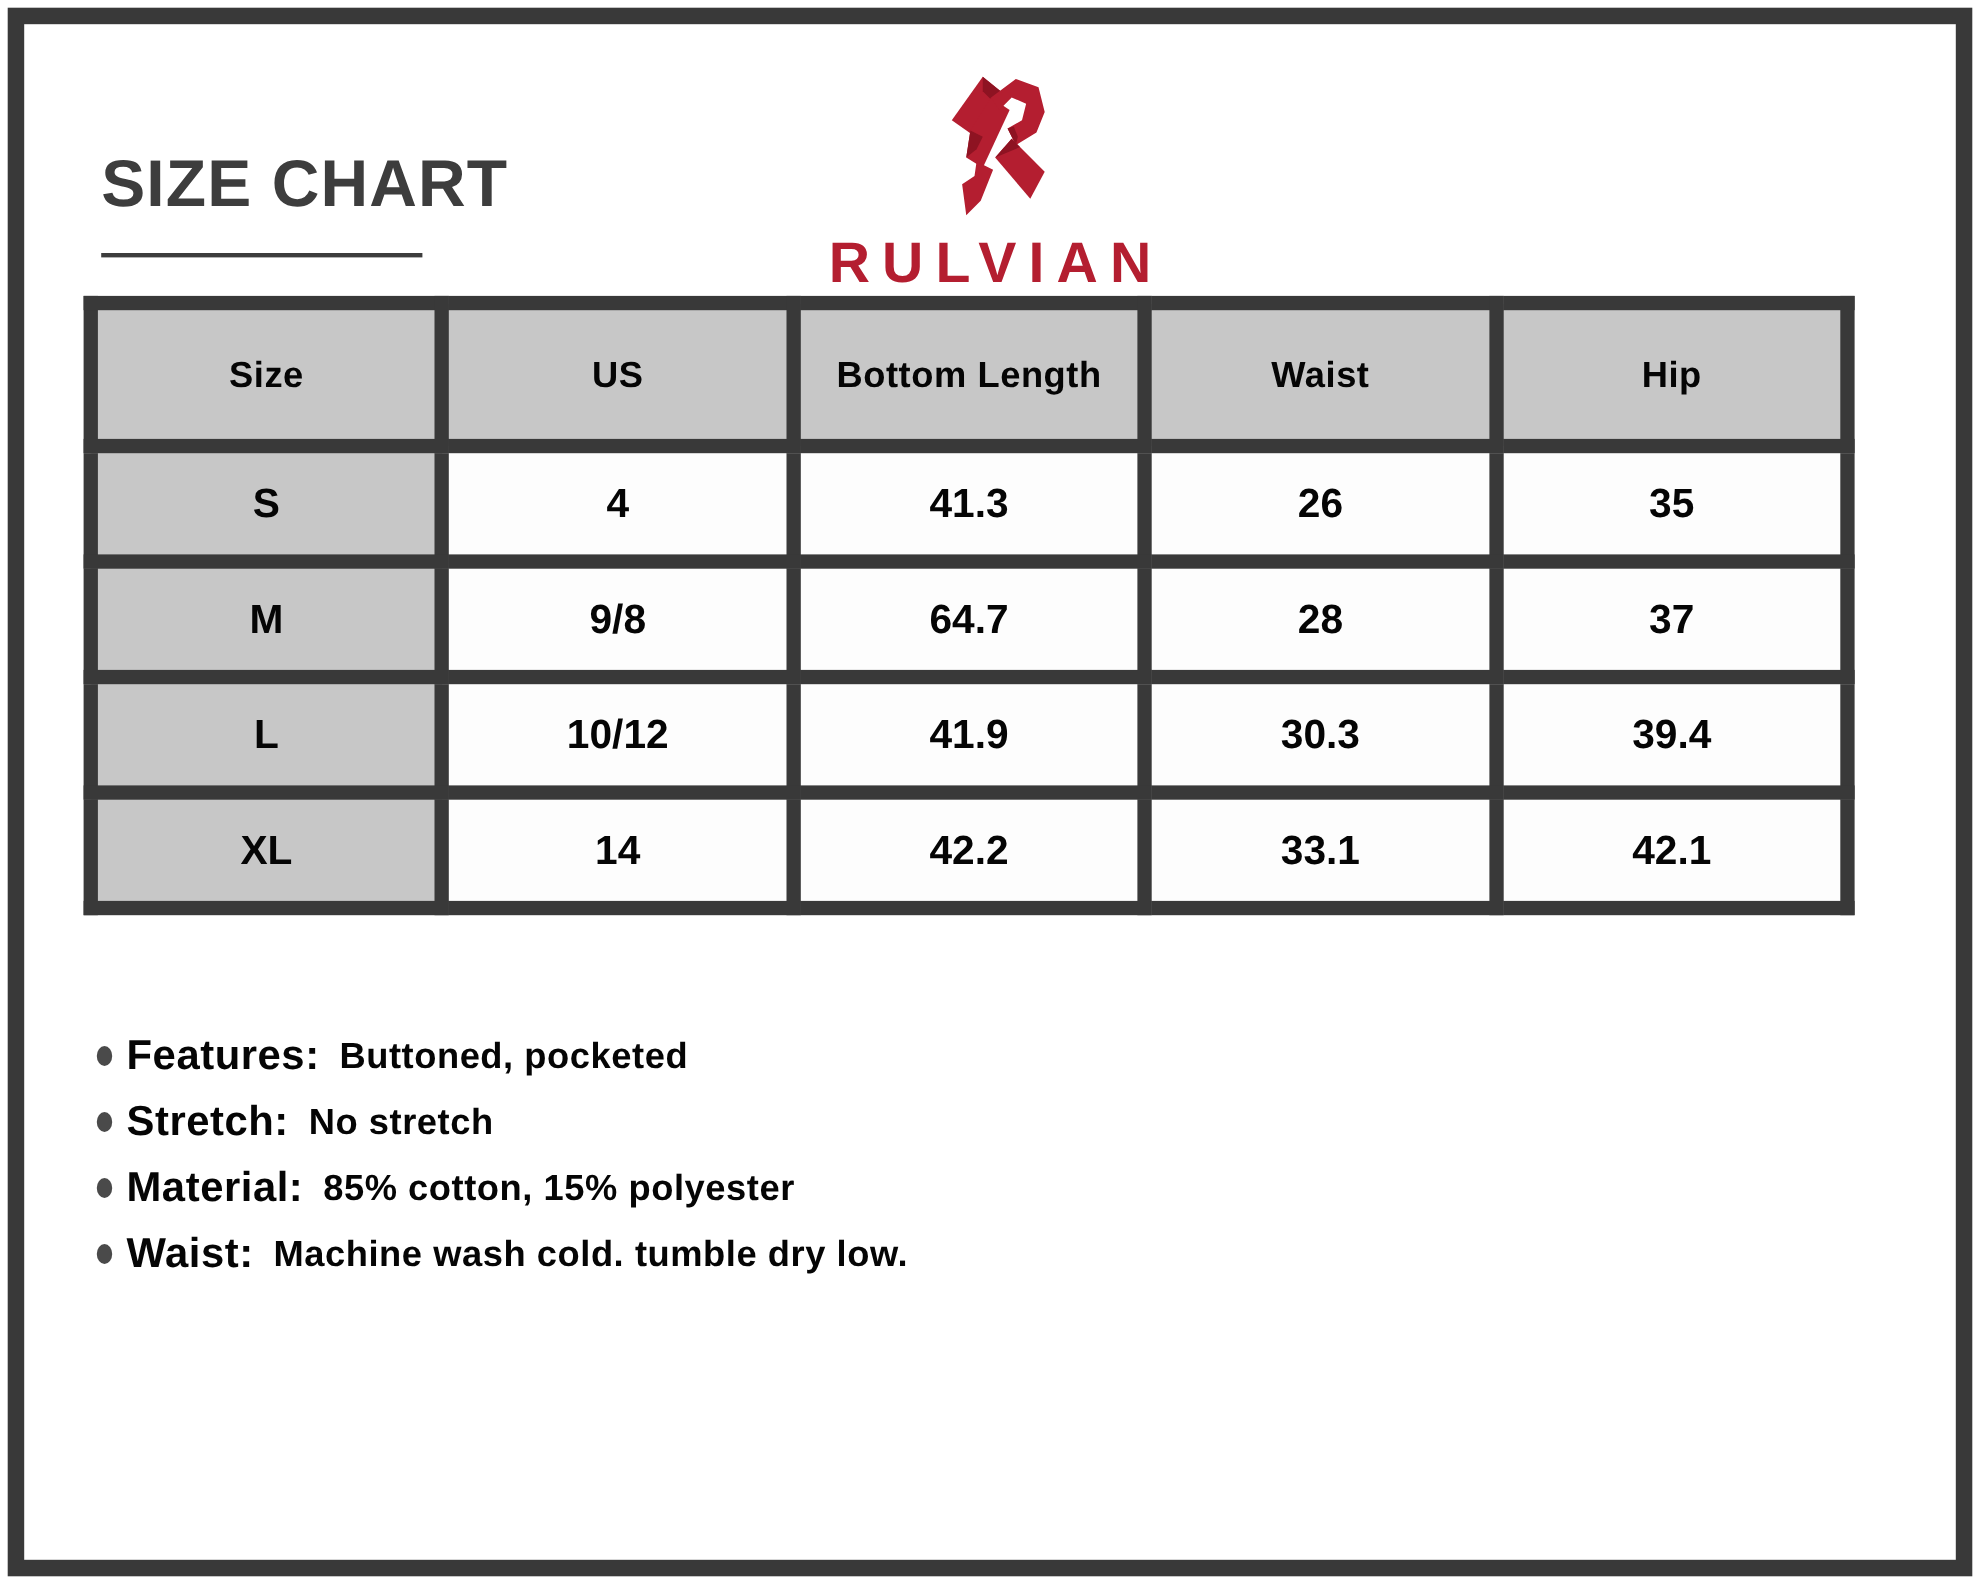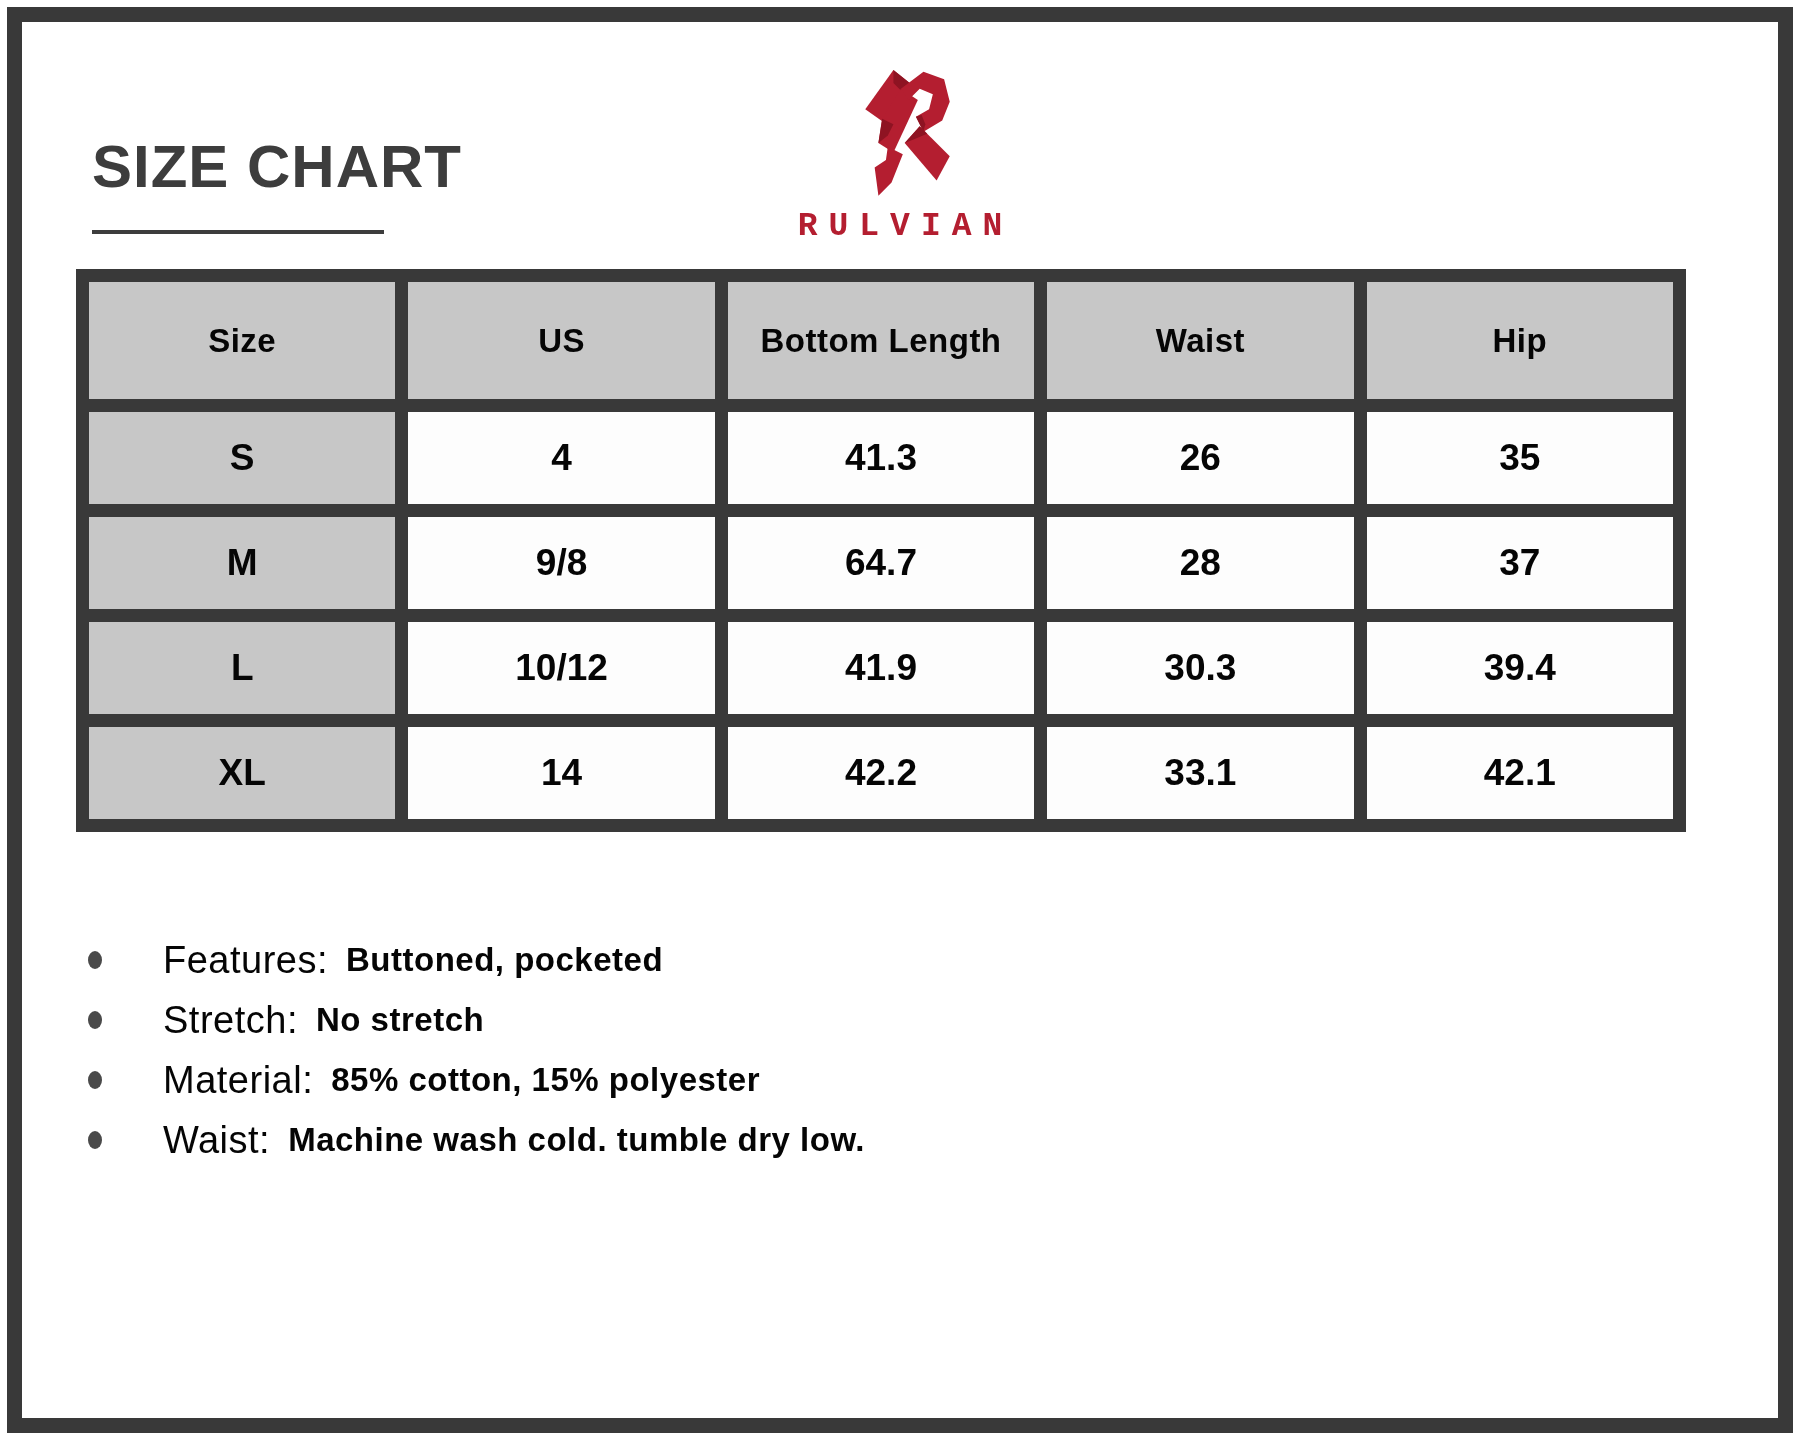--- a/index.html
+++ b/index.html
@@ -55,23 +55,23 @@
     position: absolute;
     left: 0; right: 0;
     top: 58px;
     text-align: center;
   }
   .logo-mark { display: inline-block; }
   .logo-mark .red { fill: var(--brand-red); }
   .logo-mark .dark { fill: var(--brand-red-dark); }
   .brand-wordmark {
     margin-top: 4px;
-    font-family: Liberation Mono, monospace;
-    font-weight: bold;
-    font-size: 33px;
+    font-family: Liberation Sans, sans-serif;
+    font-weight: bold;
+    font-size: 52px;
     letter-spacing: 11px;
     text-indent: 11px;
     color: var(--brand-red);
   }
 
   
   .table-wrap {
     position: absolute;
     left: 76px;
     top: 269px;
@@ -121,26 +121,25 @@
   .bullet-dot {
     flex: 0 0 auto;
     width: 14px;
     height: 18px;
     border-radius: 50%;
     background: #4A4A4A;
     margin-right: 13px;
   }
   .detail-label {
     font-size: 38px;
-    font-weight: normal;
+    font-weight: bold;
     color: var(--text-black);
     margin-right: 18px;
     letter-spacing: 0.5px;
     white-space: nowrap;
-    margin-left: 48px;
   }
   .detail-value {
     font-size: 33px;
     font-weight: bold;
     color: var(--text-black);
     letter-spacing: 0.5px;
     white-space: nowrap;
   }
 </style>
 </head>

